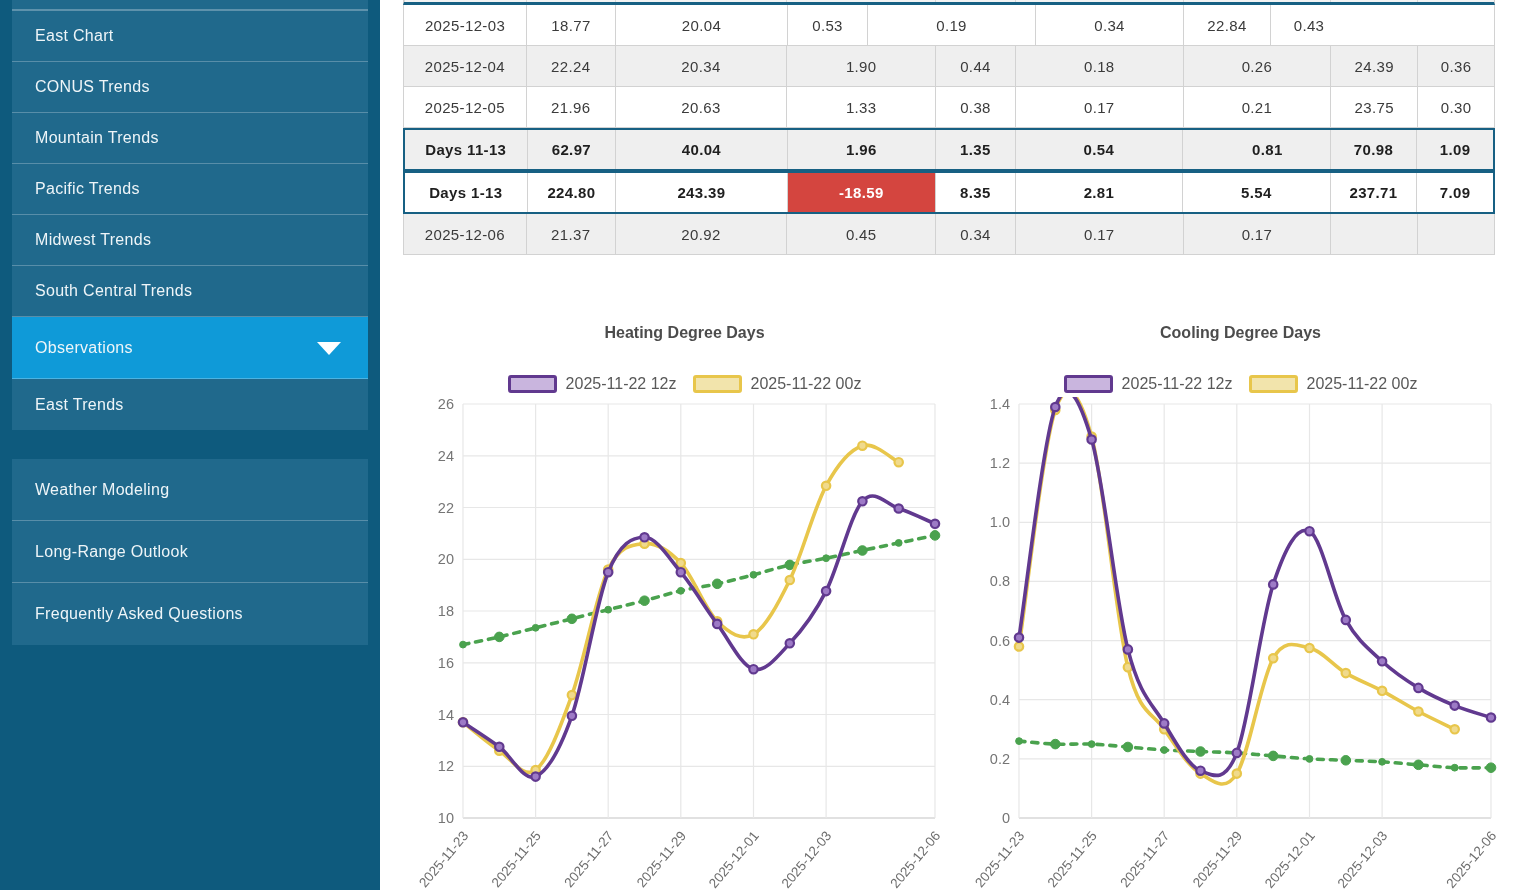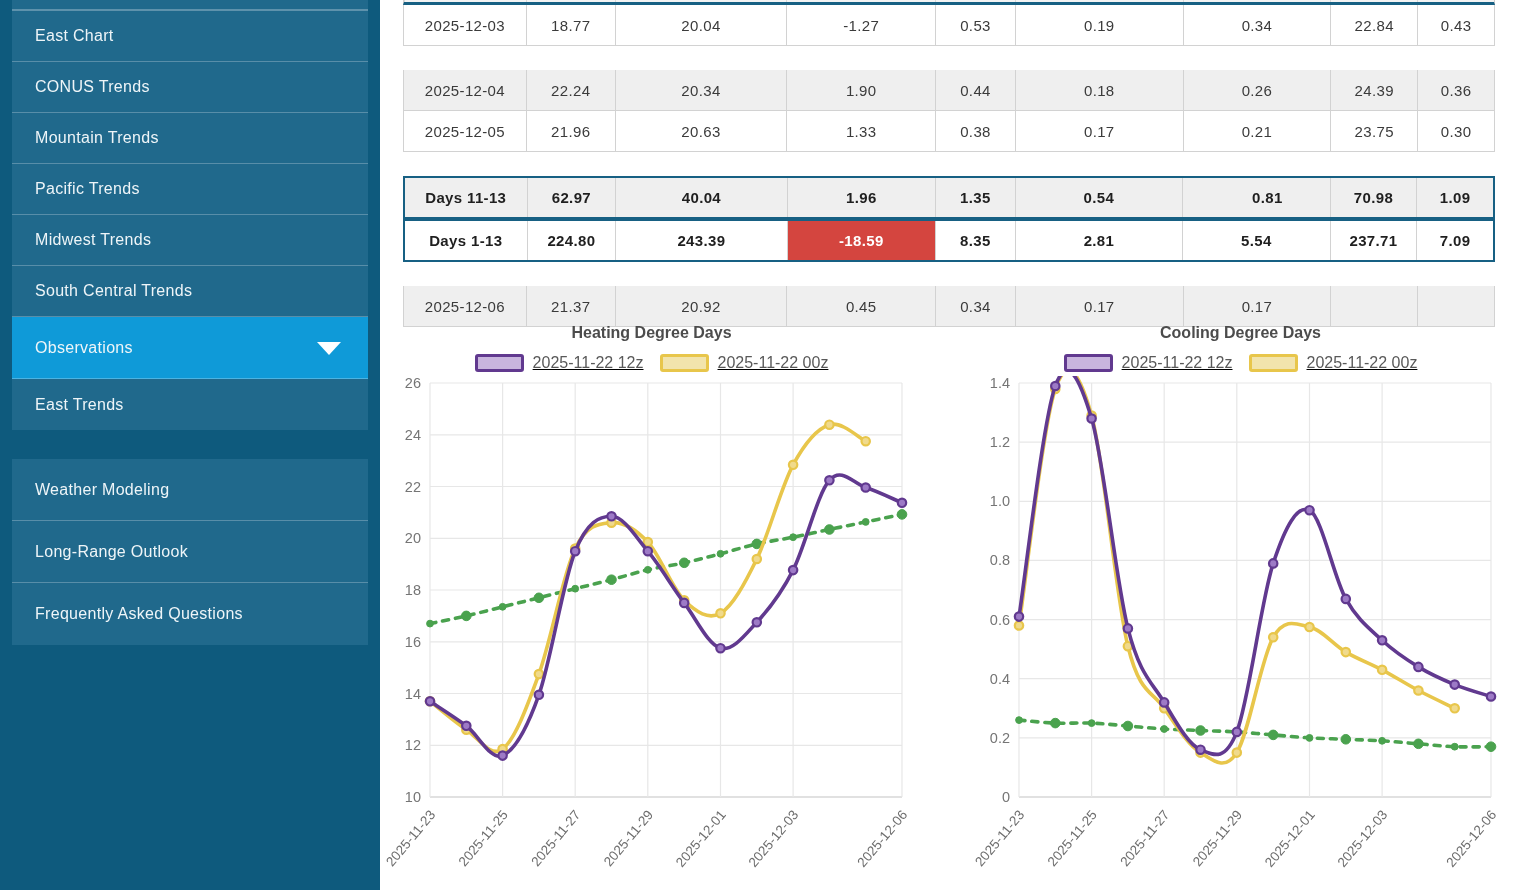--- a/index.html
+++ b/index.html
@@ -30,35 +30,35 @@
   
   #obs-table{position:absolute;left:403px;top:0;width:1092px;}
   .t-sliver{
     display:flex;height:5px;background:#f3f3f3;box-sizing:border-box;
     border-left:1px solid #cfcfcf;border-right:1px solid #cfcfcf;border-bottom:3px solid #176083;
   }
   .t-row{
     display:flex;height:41px;background:#fff;box-sizing:border-box;
     border-bottom:1px solid #d2d2d2;border-left:1px solid #d2d2d2;border-right:1px solid #d2d2d2;
   }
-  .t-row.gray{background:#efefef;margin-top:24px;}
+  .t-row.gray{background:#efefef;}
   .t-row.total{border:2px solid #176083;height:43px;font-weight:bold;}
   .t-row.total .t-cell{color:#1f1f1f;}
   .t-cell{
     display:flex;align-items:center;justify-content:center;box-sizing:border-box;
     border-left:1px solid #d2d2d2;font-size:15px;color:#3b3b3b;letter-spacing:.35px;
   }
   .t-cell:first-child{border-left:none;}
   .t-cell.red{background:#d4453f;color:#ffffff !important;font-weight:bold;}
   .t-sliver .t-cell{border-left:1px solid #d8d8d8;}
   
   .chart{position:absolute;top:315px;width:535px;height:575px;}
-  #chart-0{left:384px;} #chart-1{left:973px;}
+  #chart-0{left:417px;} #chart-1{left:973px;}
   .chart-title{text-align:center;font-size:16px;font-weight:bold;color:#4c4c4c;padding-top:9px;}
-  .legend{display:flex;justify-content:center;align-items:center;gap:16px;margin-top:12px;text-decoration:underline;}
+  .legend{display:flex;justify-content:center;align-items:center;gap:16px;margin-top:33px;}
   .legend-item{display:flex;align-items:center;gap:9px;cursor:pointer;}
   .swatch{width:43px;height:12px;border:3px solid #888;border-radius:3px;background:#ddd;}
   .legend-label{font-size:16px;color:#595959;}
   svg.plot{display:block;margin-top:4px;}
 </style>
 </head>
 <body>
 
 <div id="sidebar">
   <div class="side-clip"></div>
@@ -112,21 +112,20 @@
       <div class="t-cell" style="width: 80px;"></div>
       <div class="t-cell" style="width: 168px;"></div>
       <div class="t-cell" style="width: 148px;"></div>
       <div class="t-cell" style="width: 87px;"></div>
       <div class="t-cell" style="width: 77px;"></div>
     </div>
 <div class="t-row">
       <div class="t-cell" style="width: 122px;">2025-12-03</div>
       <div class="t-cell" style="width: 89px;">18.77</div>
       <div class="t-cell" style="width: 172px;">20.04</div>
-      <div class="t-cell" style="width: 149px;">-1.27</div>
       <div class="t-cell" style="width: 80px;">0.53</div>
       <div class="t-cell" style="width: 168px;">0.19</div>
       <div class="t-cell" style="width: 148px;">0.34</div>
       <div class="t-cell" style="width: 87px;">22.84</div>
       <div class="t-cell" style="width: 77px;">0.43</div>
     </div>
     <div class="t-row gray">
       <div class="t-cell" style="width: 122px;">2025-12-04</div>
       <div class="t-cell" style="width: 89px;">22.24</div>
       <div class="t-cell" style="width: 172px;">20.34</div>

